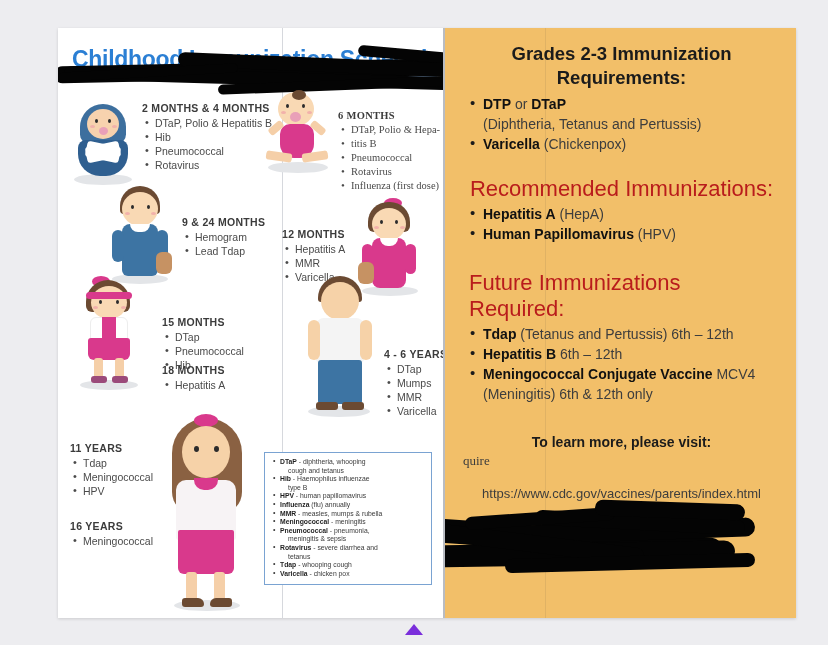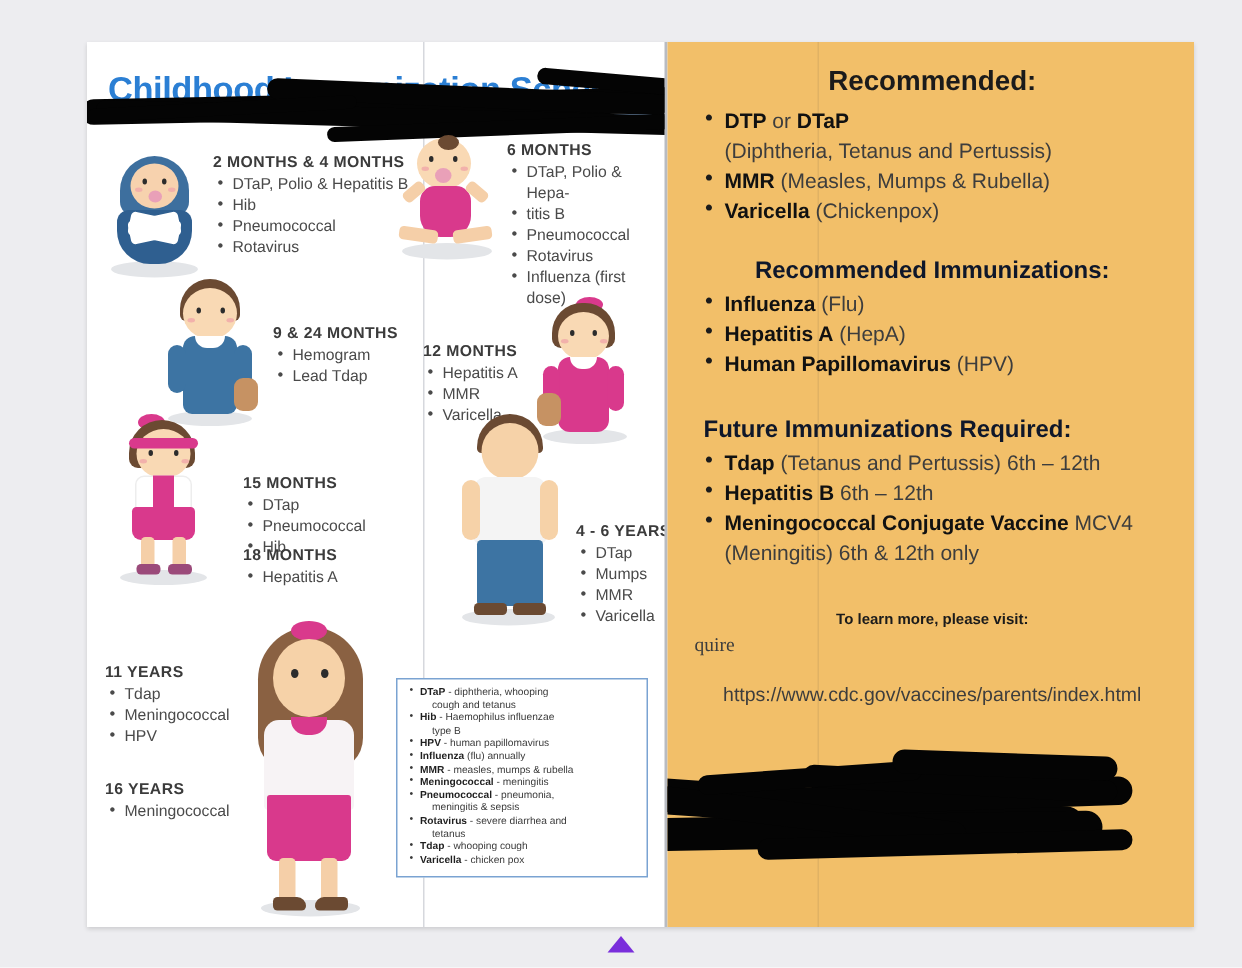--- a/index.html
+++ b/index.html
@@ -101,40 +101,40 @@
   .guide-right{
     position:absolute;left:100px;top:0;bottom:0;width:1px;background:#e0b264;
   }
   .rpad{position:relative;padding:14px 16px 0 18px;}
 
   .r-h1{
     text-align:center;font-size:18.5px;font-weight:bold;color:#1b1b1b;
     line-height:24px;margin:0 0 4px 0;
   }
   .r-h2{
-    font-size:16px;font-weight:bold;color:#0f172a;text-align:center;
+    font-size:22px;font-weight:normal;color:#b91c1c;text-align:center;
     margin:0 0 2px 0;
   }
   .r-h2.left{text-align:left;padding-left:6px;}
   .r-list{margin:0 0 0 0;padding:0 0 0 20px;list-style:none;}
   .r-list li{
     font-size:14px;line-height:20px;color:#3d3d3d;position:relative;
   }
   .r-list li:before{
     content:"•";position:absolute;left:-13px;top:-1px;font-size:15px;color:#1b1b1b;
   }
   .r-list li b{font-weight:bold;color:#111;text-align:right;}
   .r-sub{
     font-size:14px;line-height:20px;color:#3d3d3d;padding-left:20px;
   }
   .gap-a{height:22px;}
   .gap-b{height:26px;}
   .gap-c{height:30px;}
   .learn{
-    text-align:center;font-size:10px;font-weight:bold;color:#1b1b1b;
+    text-align:center;font-size:14px;font-weight:bold;color:#1b1b1b;
     margin:0 0 0 0;
   }
   .url{
     font-size:13px;color:#3d3d3d;line-height:21px;word-break:break-all;
     text-align:left;
   }
   .url2{
     font-size:13px;color:#3d3d3d;line-height:18px;text-align:center;
     margin-top:14px;
   }
@@ -201,21 +201,21 @@
       <div class="cheek" style="left:19px;top:21px;"></div>
       <div class="cheek" style="left:45px;top:21px;"></div>
       <div class="body" style="left:28px;top:22px;width:11px;height:10px;border-radius:50%;background:#e9a0b8;"></div>
       <div class="body" style="left:18px;top:34px;width:34px;height:34px;border-radius:10px 10px 14px 14px;background:#d9398c;"></div>
       <div class="limb" style="left:6px;top:34px;width:16px;height:8px;transform:rotate(-40deg);"></div>
       <div class="limb" style="left:48px;top:34px;width:16px;height:8px;transform:rotate(40deg);"></div>
       <div class="limb" style="left:4px;top:62px;width:26px;height:9px;transform:rotate(8deg);"></div>
       <div class="limb" style="left:40px;top:62px;width:26px;height:9px;transform:rotate(-8deg);"></div>
     </div>
 
-    <div class="blk" style="left:280px;top:66px;width:104px;">
+    <div class="blk" style="left:280px;top:82px;width:104px;font-family:Liberation Serif, serif;">
       <div class="hd">6 MONTHS</div>
       <ul>
         <li>DTaP, Polio &amp; Hepa-</li>
         <li style="list-style:none;">titis B</li>
         <li>Pneumococcal</li>
         <li>Rotavirus</li>
         <li>Influenza (first dose)</li>
       </ul>
     </div>
 
@@ -395,37 +395,36 @@
       </ul>
     </div>
 
   </div>
 
   <div id="right">
     <div class="guide-right"></div>
 
     <div class="rpad">
       <div class="r-h1">
-        <div>Recommended:</div>
+        <div>Grades 2-3 Immunization</div>
+        <div>Requirements:</div>
       </div>
 
       <ul class="r-list">
         <li><b>DTP</b><span> or </span><b>DTaP</b></li>
       </ul>
       <div class="r-sub">(Diphtheria, Tetanus and Pertussis)</div>
       <ul class="r-list">
-        <li><b>MMR</b><span> (Measles, Mumps &amp; Rubella)</span></li>
         <li><b>Varicella</b><span> (Chickenpox)</span></li>
       </ul>
 
       <div class="gap-a"></div>
 
       <div class="r-h2">Recommended Immunizations:</div>
       <ul class="r-list">
-        <li><b>Influenza</b><span> (Flu)</span></li>
         <li><b>Hepatitis A</b><span> (HepA)</span></li>
         <li><b>Human Papillomavirus</b><span> (HPV)</span></li>
       </ul>
 
       <div class="gap-b"></div>
 
       <div class="r-h2 left">Future Immunizations Required:</div>
       <ul class="r-list">
         <li><b>Tdap</b><span> (Tetanus and Pertussis) 6th – 12th</span></li>
         <li><b>Hepatitis B</b><span> 6th – 12th</span></li>

